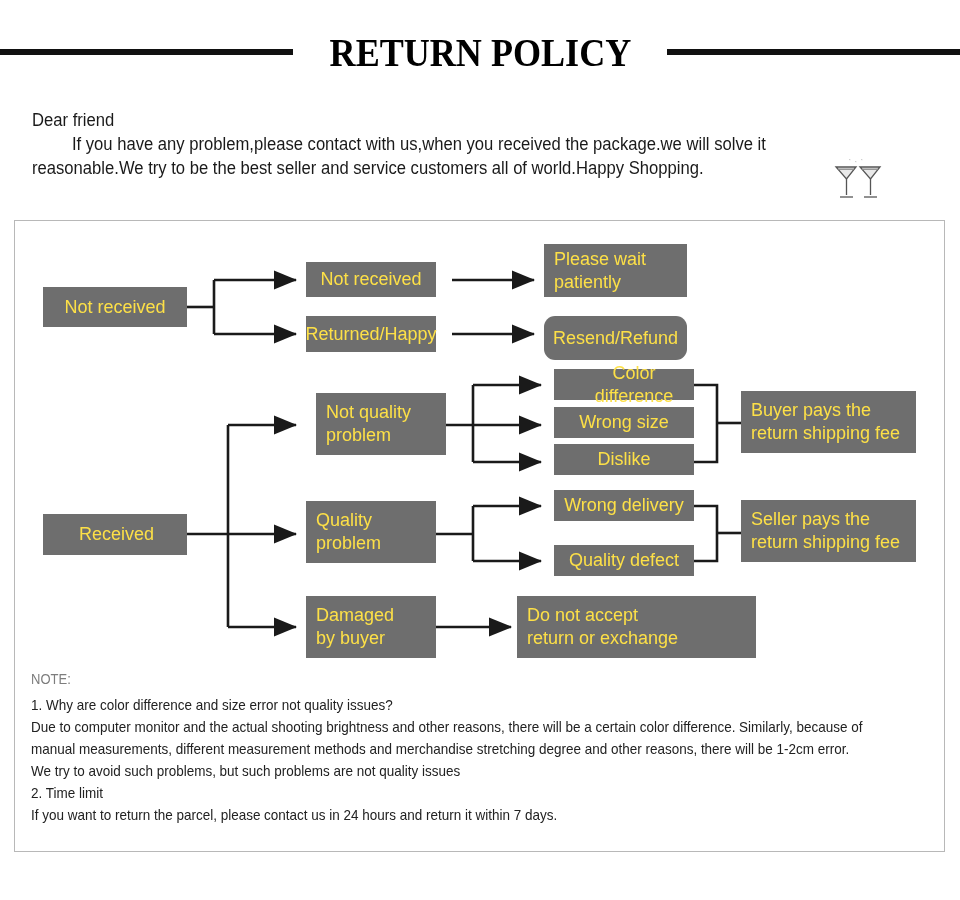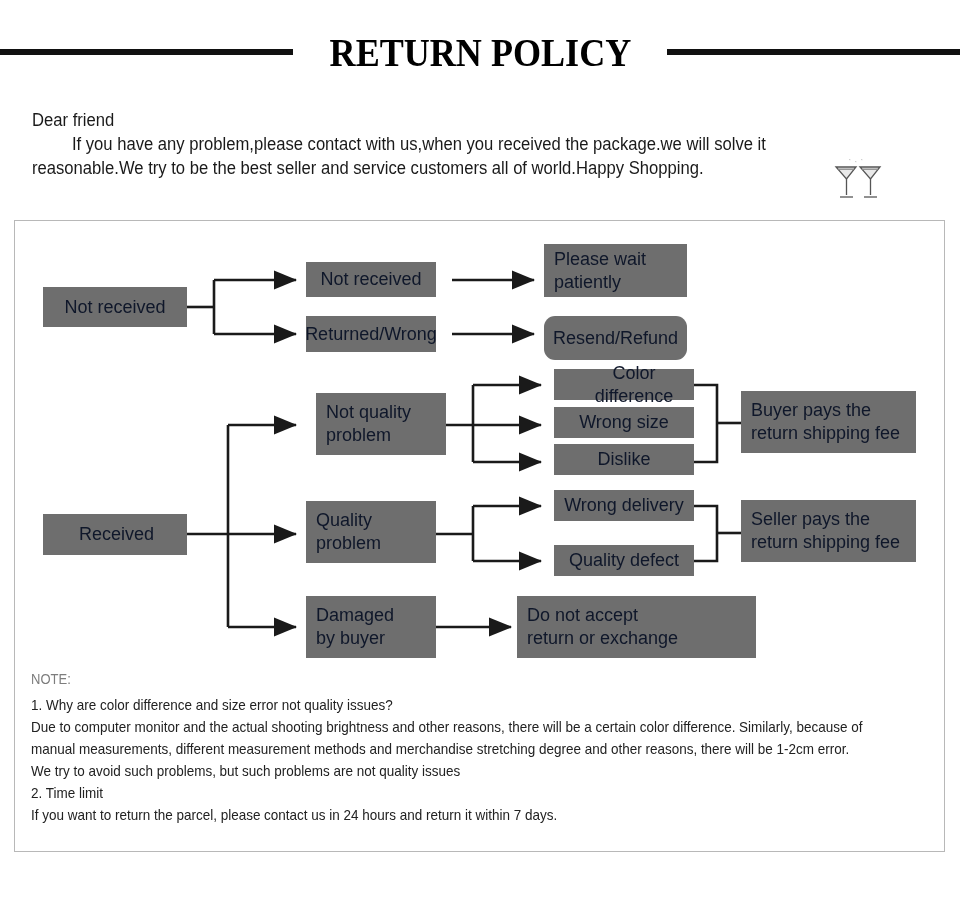--- a/index.html
+++ b/index.html
@@ -75,21 +75,21 @@
   .flow {
     position: absolute;
     left: 0; top: 0;
     width: 931px; height: 440px;
   }
   .flow svg { position: absolute; left: 0; top: 0; }
 
   .node {
     position: absolute;
     background: #6e6e6e;
-    color: #0f172a;
+    color: #fde047;
     font-size: 18px;
     line-height: 23px;
     display: flex;
     align-items: center;
     padding: 0 10px;
     white-space: pre-line;
   }
   .node.c  { justify-content: center; text-align: center; }
   .node.l  { justify-content: flex-start; text-align: left; }
 
@@ -195,21 +195,21 @@
         <path d="M702,312 L726,312"></path>
 
         <path d="M421,406 L496,406" marker-end="url(#ah)"></path>
       </g>
     </svg>
 
     <div class="node c" style="left:28px; top:66px; width:144px; height:40px;">Not received</div>
 
     <div class="node c" style="left:291px; top:41px; width:130px; height:35px;">Not received</div>
 
-    <div class="node c" style="left:291px; top:95px; width:130px; height:36px;">Returned/Wrong</div>
+    <div class="node c" style="left:291px; top:95px; width:130px; height:36px;">Returned/Happy</div>
 
     <div class="node l" style="left:529px; top:23px; width:143px; height:53px;">Please wait
 patiently</div>
 
     <div class="node c" style="left:529px; top:95px; width:143px; height:44px;border-radius:11px;">Resend/Refund</div>
 
     <div class="node c" style="left:28px; top:293px; width:144px; height:41px;padding-left:13px;">Received</div>
 
     <div class="node l" style="left:301px; top:172px; width:130px; height:62px;">Not quality
 problem</div>

